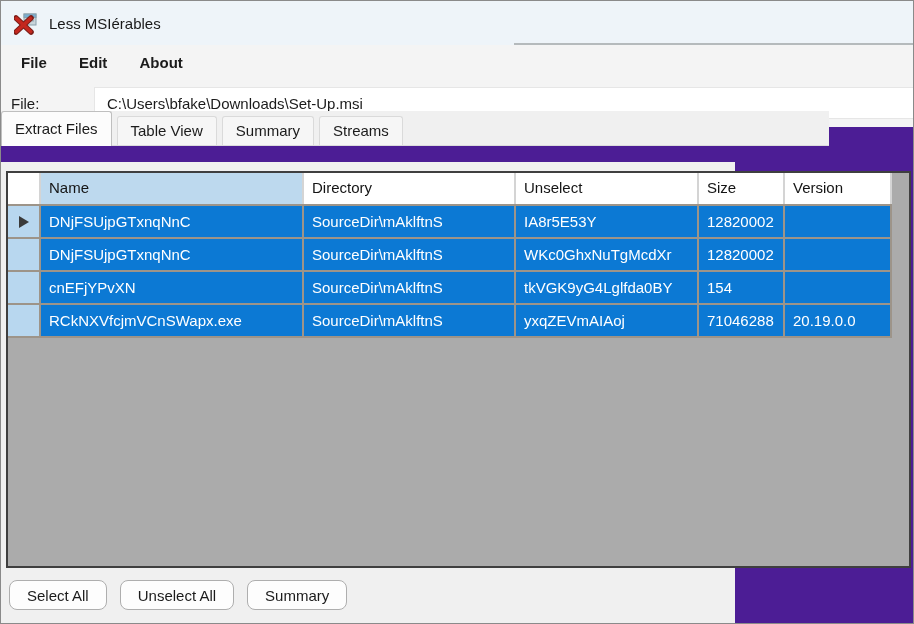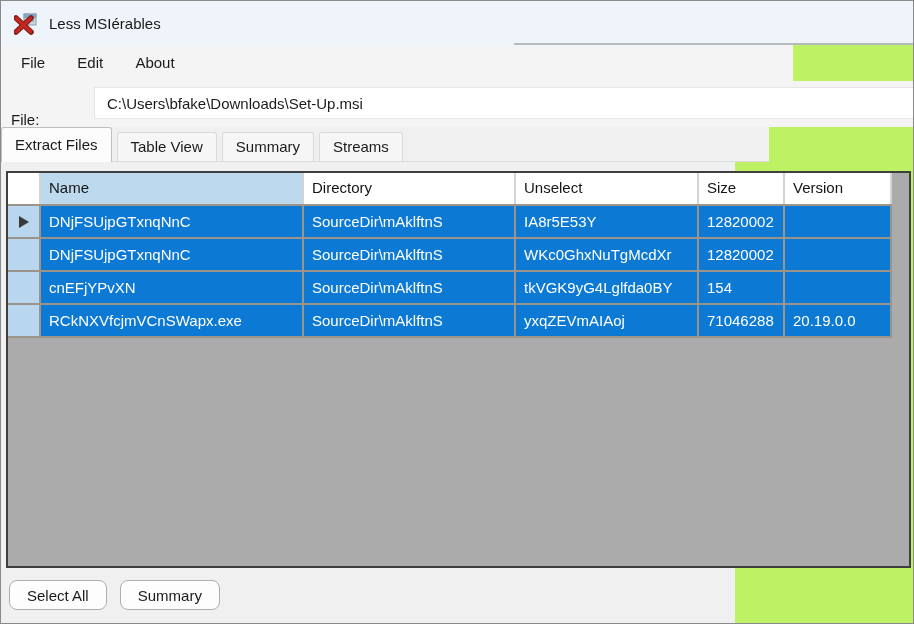--- a/index.html
+++ b/index.html
@@ -1,41 +1,41 @@
 <!DOCTYPE html>
 <html style="--selection: #0c79d4; --header-selected: #bdd9ee; --rowheader: #b8d7ef; --gridline: #9d9489; --grid-bg: #ababab; --titlebar-bg: #eef4f9; --bar-bg: #f4f4f4;"><head>
 <meta charset="utf-8">
 <style>
   html,body{margin:0;padding:0;}
   body{font-family:"Liberation Sans","DejaVu Sans",sans-serif;}
   #window{
-    position:relative;width:914px;height:624px;background:#bef264;
+    position:relative;width:914px;height:624px;background:#4c1d95;
     overflow:hidden;border:1px solid #8a8a8a;box-sizing:border-box;
     color:#1b1b1b;font-size:15px;
   }
   
   .titlebar{position:absolute;left:0;top:0;width:914px;height:44px;
     background:var(--titlebar-bg,#eef4f9);display:flex;align-items:center;}
   .app-icon{width:24px;height:24px;margin-left:13px;flex:0 0 auto;}
   .title-text{margin-left:11px;font-size:15px;color:#191919;}
   .top-divider{position:absolute;left:513px;top:42px;width:401px;height:2px;
     background:#b5babc;}
   
-  .menubar{position:absolute;left:0;top:44px;width:792px;height:36px;
-    background:var(--bar-bg,#f4f4f4);padding-left:6px;box-sizing:border-box;}
+  .menubar{position:absolute;left:0;top:44px;width:914px;height:36px;
+    background:var(--bar-bg,#f4f4f4);padding-left:6px;box-sizing:border-box;font-weight:bold;}
   .menu-item{display:inline-block;padding:0 14px;line-height:36px;cursor:default;}
   
   .filebar{position:absolute;left:0;top:80px;width:914px;height:46px;
     background:var(--bar-bg,#f4f4f4);}
-  .file-label{position:absolute;left:10px;top:16px;line-height:46px;}
+  .file-label{position:absolute;left:10px;top:0;line-height:46px;}
   .file-input{position:absolute;left:60px;top:6px;width:854px;height:32px;
     box-sizing:border-box;border:1px solid #e6e6e6;background:#ffffff;
     font-family:inherit;font-size:15px;color:#1b1b1b;padding:0 12px;outline:none;margin-left:33px;}
   
-  .tabstrip{position:absolute;left:0;top:126px;width:768px;height:35px;
+  .tabstrip{position:absolute;left:0;top:110px;width:828px;height:35px;
     background:#f0f0f0;display:flex;align-items:flex-end;border-bottom:1px solid #dcdcdc;box-sizing:border-box;}
   .tab{padding:0 13px;margin-left:5px;border:1px solid #dadada;border-bottom:none;
     border-radius:3px 3px 0 0;background:#f6f6f6;height:28px;line-height:28px;cursor:default;}
   .tab.active{background:#fcfcfc;border-color:#bfbfbf;height:34px;line-height:34px;
     margin-left:0;margin-bottom:-1px;z-index:2;}
   
   .content{position:absolute;left:0;top:161px;width:734px;height:463px;background:#f0f0f0;}
   .grid-panel{position:absolute;left:5px;top:9px;width:905px;height:397px;
     box-sizing:border-box;border:2px solid #3f3f3f;background:var(--grid-bg,#ababab);overflow:hidden;}
   .g-header{display:flex;height:31px;background:#ffffff;width:884px;}
@@ -143,17 +143,18 @@
             <div class="cell w-dir">SourceDir\mAklftnS</div>
             <div class="cell w-comp">yxqZEVmAIAoj</div>
             <div class="cell w-size">71046288</div>
             <div class="cell w-ver">20.19.0.0</div>
           </div>
         </div>
     </div>
 
     <div class="buttons">
       <button class="btn">Select All</button>
+      <button class="btn">Unselect All</button>
       <button class="btn">Summary</button>
     </div>
   </div>
 
 </div>
 
 </body></html>

